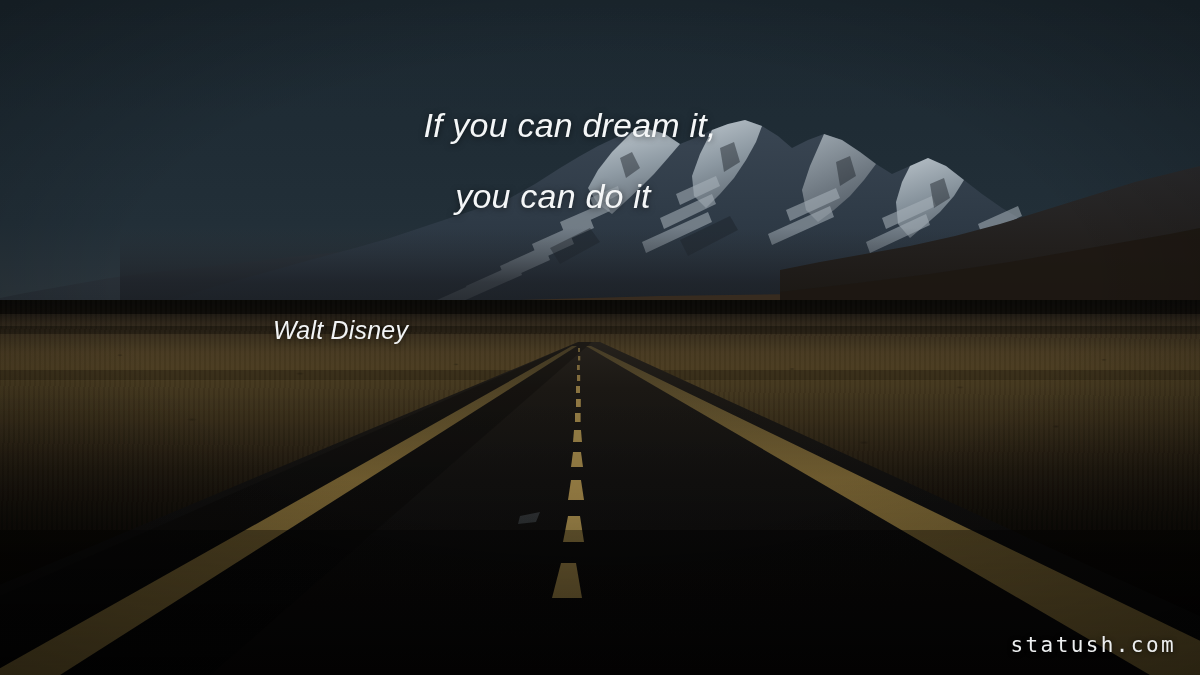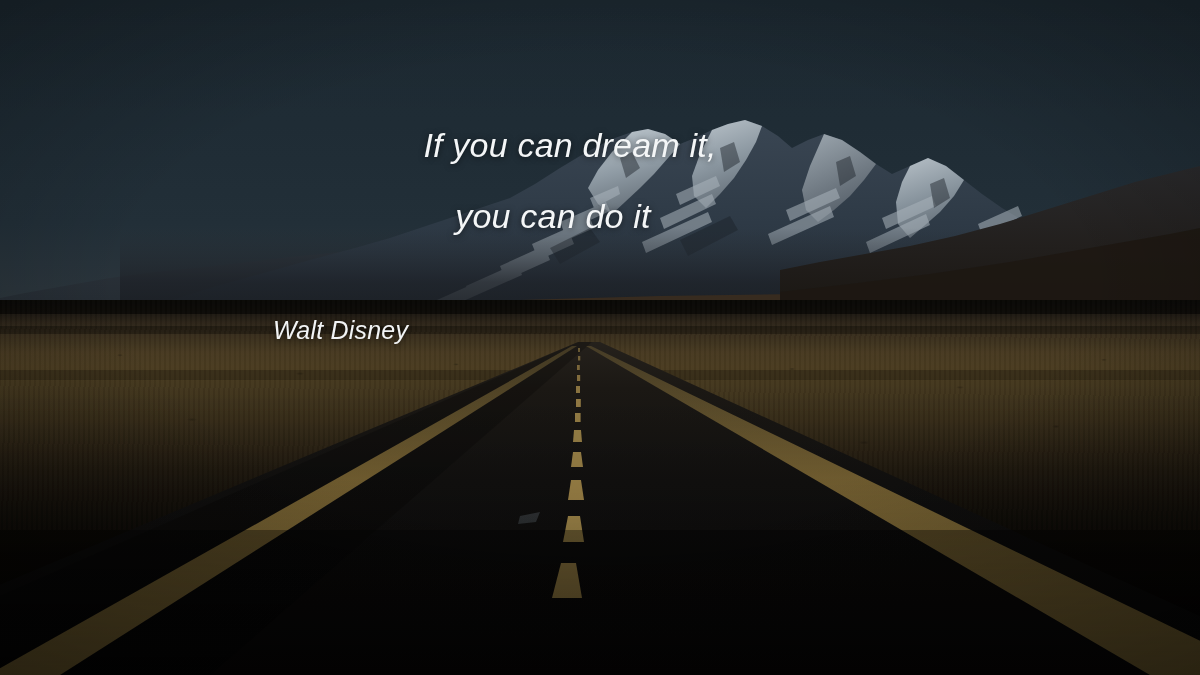--- a/index.html
+++ b/index.html
@@ -116,21 +116,21 @@
     position:absolute; inset:0;
     pointer-events:none;
     background:
       radial-gradient(ellipse 95% 80% at 50% 42%, rgba(0,0,0,0) 42%, rgba(0,0,0,0.48) 100%),
       linear-gradient(to bottom, rgba(0,0,0,0.10) 0%, rgba(0,0,0,0) 18%, rgba(0,0,0,0) 58%, rgba(0,0,0,0.40) 100%);
   }
 
   
   .quote-block {
     position: absolute;
-    left: 0; top: 128px;
+    left: 0; top: 108px;
     width: 1140px;
     text-align: center;
     z-index: 20;
   }
   .quote-line {
     color: #f4f6f7;
     font-style: italic;
     font-size: 34px;
     font-weight: 400;
     letter-spacing: 0.2px;
@@ -334,14 +334,15 @@
 
   <div class="quote-block">
     <div class="quote-line l1">If you can dream it,</div>
     <div class="quote-line l2">you can do it</div>
   </div>
 
   <div class="author">
     <span>Walt Disney</span>
   </div>
 
+  <div class="watermark">statush.com</div>
 
 </div>
 
 </body></html>

